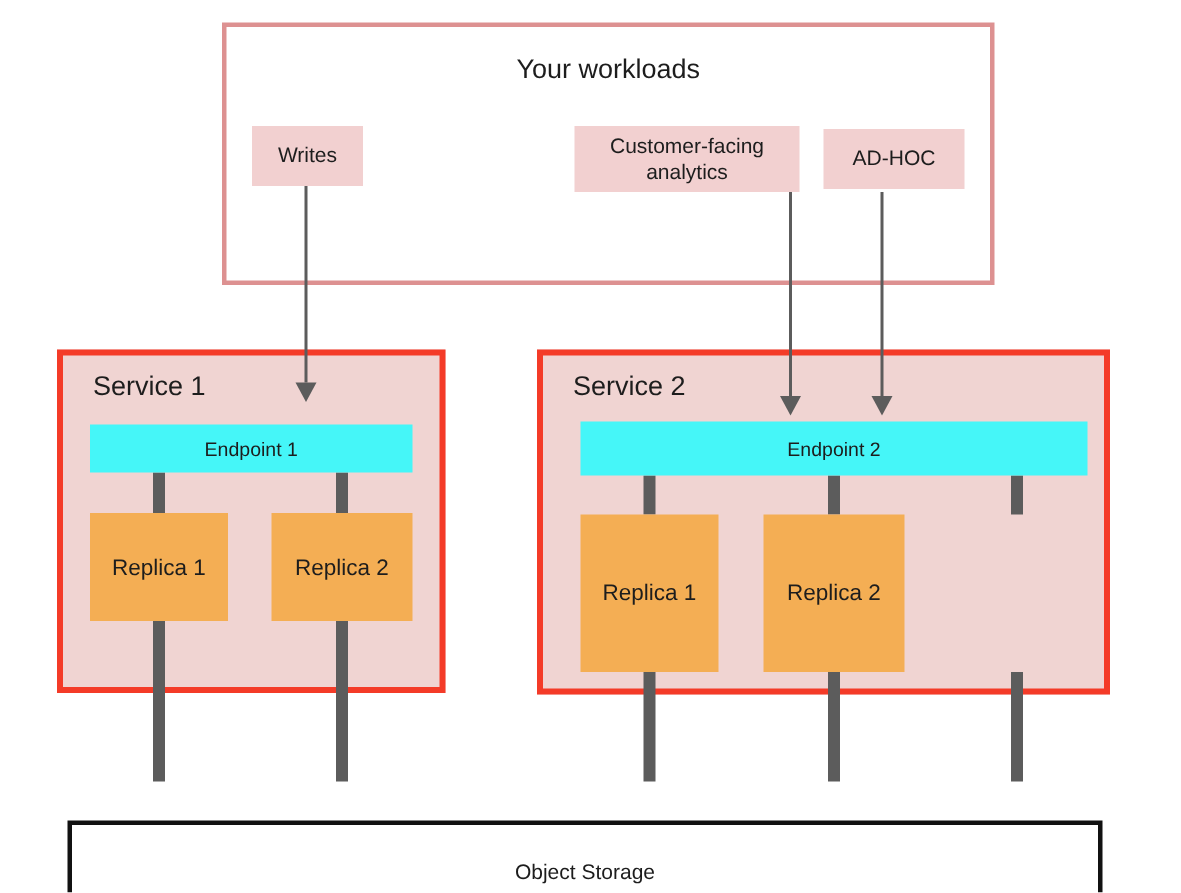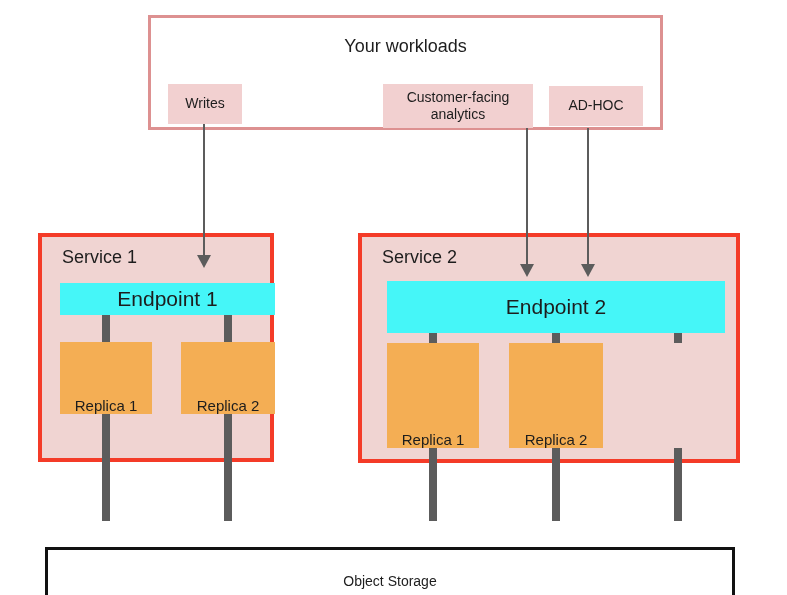--- a/index.html
+++ b/index.html
@@ -12,21 +12,21 @@
     --connector-gray:#5c5c5c;
     --ink:#1d1d1d;
     --storage-border:#111111;
   }
   html,body{margin:0;padding:0;background:#ffffff;}
   body{font-family:"Liberation Sans","DejaVu Sans",sans-serif;color:var(--ink);}
   .canvas{position:relative;width:787px;height:595px;background:#ffffff;overflow:hidden;}
 
   
   .workloads-box{
-    position:absolute;left:148px;top:15px;width:515px;height:115px;
+    position:absolute;left:148px;top:15px;width:515px;height:175px;
     background:#ffffff;border:3px solid var(--rose-border);box-sizing:border-box;text-decoration:underline;
   }
   .workloads-title{
     position:absolute;left:0;right:0;top:18px;text-align:center;
     font-size:18px;color:var(--ink);
   }
   .workload-item{
     position:absolute;background:var(--pink-fill);
     display:flex;align-items:center;justify-content:center;text-align:center;
     font-size:14px;line-height:1.25;color:var(--ink);box-sizing:border-box;
@@ -44,33 +44,33 @@
   .arrow-2{left:520px;top:128px;}
   .arrow-2 .arrow-line{height:136px;}
   .arrow-3{left:581px;top:128px;}
   .arrow-3 .arrow-line{height:136px;}
 
   
   .service-box{
     position:absolute;background:var(--service-fill);
     border:4px solid var(--red-border);box-sizing:border-box;z-index:1;
   }
-  .service-1{left:38px;top:233px;width:236px;height:229px;}
+  .service-1{left:38px;top:233px;width:259px;height:229px;}
   .service-2{left:358px;top:233px;width:382px;height:230px;}
   .service-title{position:absolute;left:20px;top:10px;font-size:18px;color:var(--ink);}
   .endpoint{
     position:absolute;background:var(--cyan-fill);
     display:flex;align-items:center;justify-content:center;
-    font-size:21px;color:var(--ink);z-index:3;
+    font-size:13px;color:var(--ink);z-index:3;
   }
   .endpoint-1{left:18px;top:46px;width:215px;height:32px;}
-  .endpoint-2{left:25px;top:44px;width:338px;height:52px;}
+  .endpoint-2{left:25px;top:44px;width:338px;height:36px;}
   .replica{
     position:absolute;background:var(--orange-fill);
-    display:flex;align-items:flex-end;justify-content:center;
+    display:flex;align-items:center;justify-content:center;
     font-size:15px;color:var(--ink);z-index:3;
   }
   .s1-replica{top:105px;height:72px;}
   .s1-r1{left:18px;width:92px;}
   .s1-r2{left:139px;width:94px;}
   .s2-replica{top:106px;height:105px;}
   .s2-r1{left:25px;width:92px;}
   .s2-r2{left:147px;width:94px;}
   .s2-r3{left:270px;width:93px;}
   .stub{position:absolute;width:8px;background:var(--connector-gray);z-index:2;}

